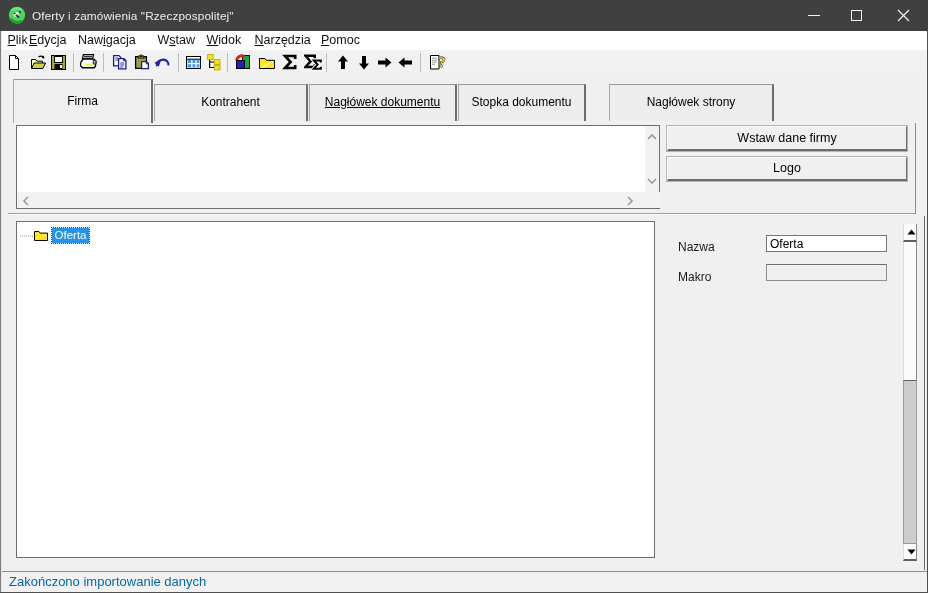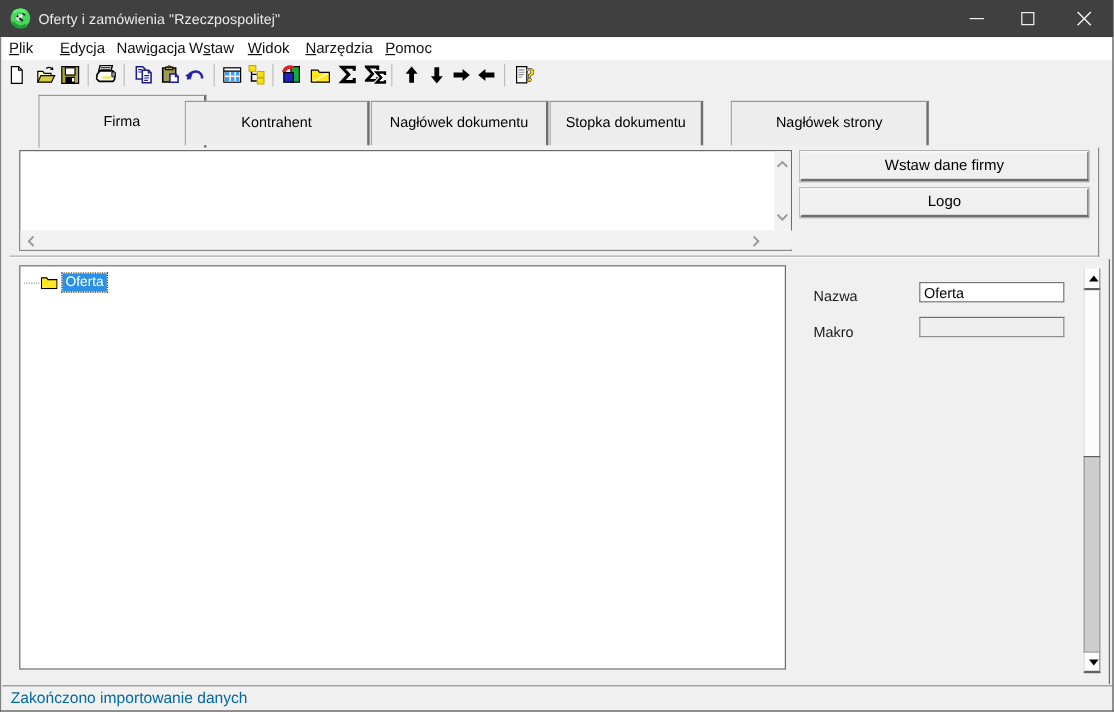--- a/index.html
+++ b/index.html
@@ -76,22 +76,22 @@
     <div class="title-text">Oferty i zamówienia "Rzeczpospolitej"</div>
     <svg class="abs" style="left:790px; top:0;" width="138" height="31" viewBox="0 0 138 31">
       <rect x="18" y="15" width="12" height="1" fill="#f2f2f2"></rect>
       <rect x="61.5" y="10.5" width="10" height="10" fill="none" stroke="#f2f2f2" stroke-width="1"></rect>
       <path d="M108 10 L119 21 M119 10 L108 21" stroke="#f2f2f2" stroke-width="1.2"></path>
     </svg>
   </div>
 
   <div class="menubar">
     <span class="mi" style="left:6.5px;"><u>P</u>lik</span>
-    <span class="mi" style="left:49px;"><u>E</u>dycja</span>
-    <span class="mi" style="left:96px;">Naw<u>i</u>gacja</span>
+    <span class="mi" style="left:28px;"><u>E</u>dycja</span>
+    <span class="mi" style="left:77px;">Naw<u>i</u>gacja</span>
     <span class="mi" style="left:156.5px;">W<u>s</u>taw</span>
     <span class="mi" style="left:205.5px;"><u>W</u>idok</span>
     <span class="mi" style="left:253.5px;"><u>N</u>arzędzia</span>
     <span class="mi" style="left:320px;"><u>P</u>omoc</span>
   </div>
 
   <div class="toolbar">
 
     <svg class="tbi" style="left:5.4px;" width="16" height="17" viewBox="0 0 16 17">
       <path d="M3.5 1.5 h6 l3 3 v11 h-9 z" fill="#fff" stroke="#000"></path>
@@ -199,23 +199,23 @@
       <text x="12.8" y="13.2" text-anchor="middle" font-family="Liberation Serif, serif" font-size="15.5" font-weight="bold" fill="#ffd20a" stroke="#000" stroke-width="0.8" paint-order="stroke">?</text>
     </svg>
     <div class="tsep" style="left:71.5px;"></div>
     <div class="tsep" style="left:101.5px;"></div>
     <div class="tsep" style="left:176.5px;"></div>
     <div class="tsep" style="left:225.5px;"></div>
     <div class="tsep" style="left:325px;"></div>
     <div class="tsep" style="left:419px;"></div>
   </div>
 
-  <div class="tab sel" style="left:13px;  width:140px;margin-left:19px;">Firma</div>
+  <div class="tab sel" style="left:13px;  width:140px;">Firma</div>
   <div class="tab" style="left:154px; width:154px;">Kontrahent</div>
-  <div class="tab" style="left:309px; width:148px;">Nagłówek dokumentu</div>
+  <div class="tab" style="left:309px; width:148px;text-decoration:underline;">Nagłówek dokumentu</div>
   <div class="tab" style="left:458px; width:128px;">Stopka dokumentu</div>
   <div class="tab" style="left:609px; width:165px;">Nagłówek strony</div>
 
   <div class="editbox">
     <div class="vsb">
       <svg class="abs" style="left:1px; top:6px;" width="12" height="10" viewBox="0 0 12 10">
           <path d="M2 7 L6 3 L10 7" fill="none" stroke="#9a9a9a" stroke-width="1.6"></path>
         </svg>
       <svg class="abs" style="left:1px; top:50px;" width="12" height="10" viewBox="0 0 12 10">
           <path d="M2 3 L6 7 L10 3" fill="none" stroke="#9a9a9a" stroke-width="1.6"></path>

